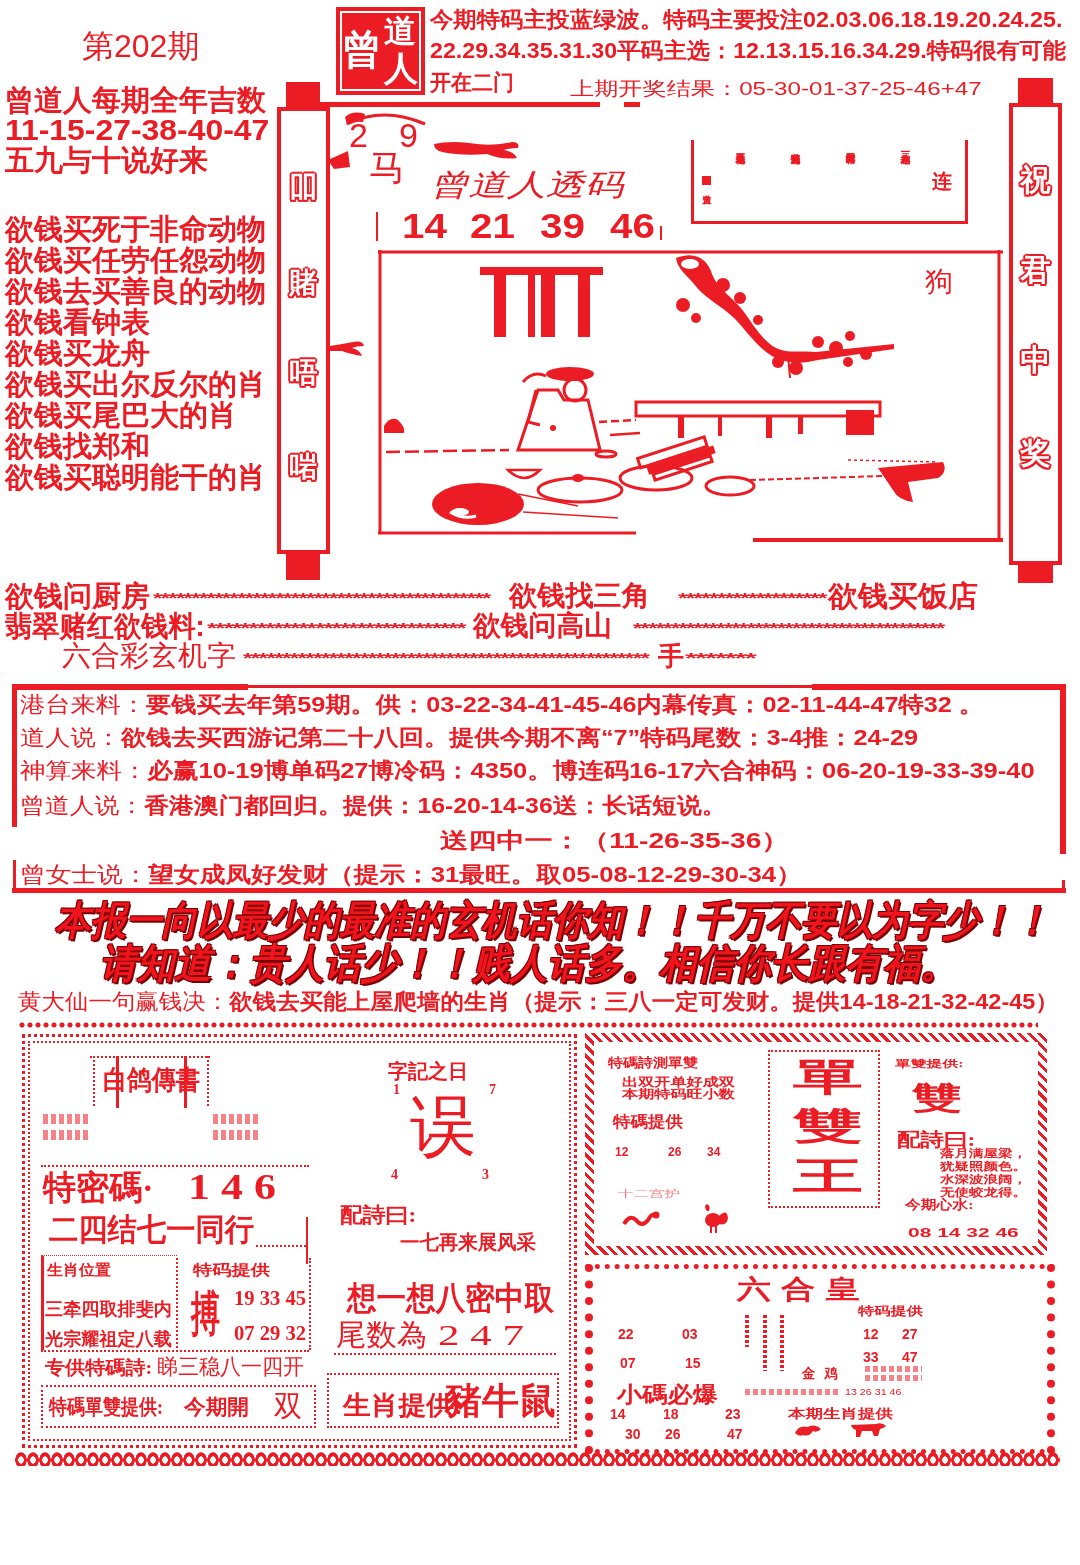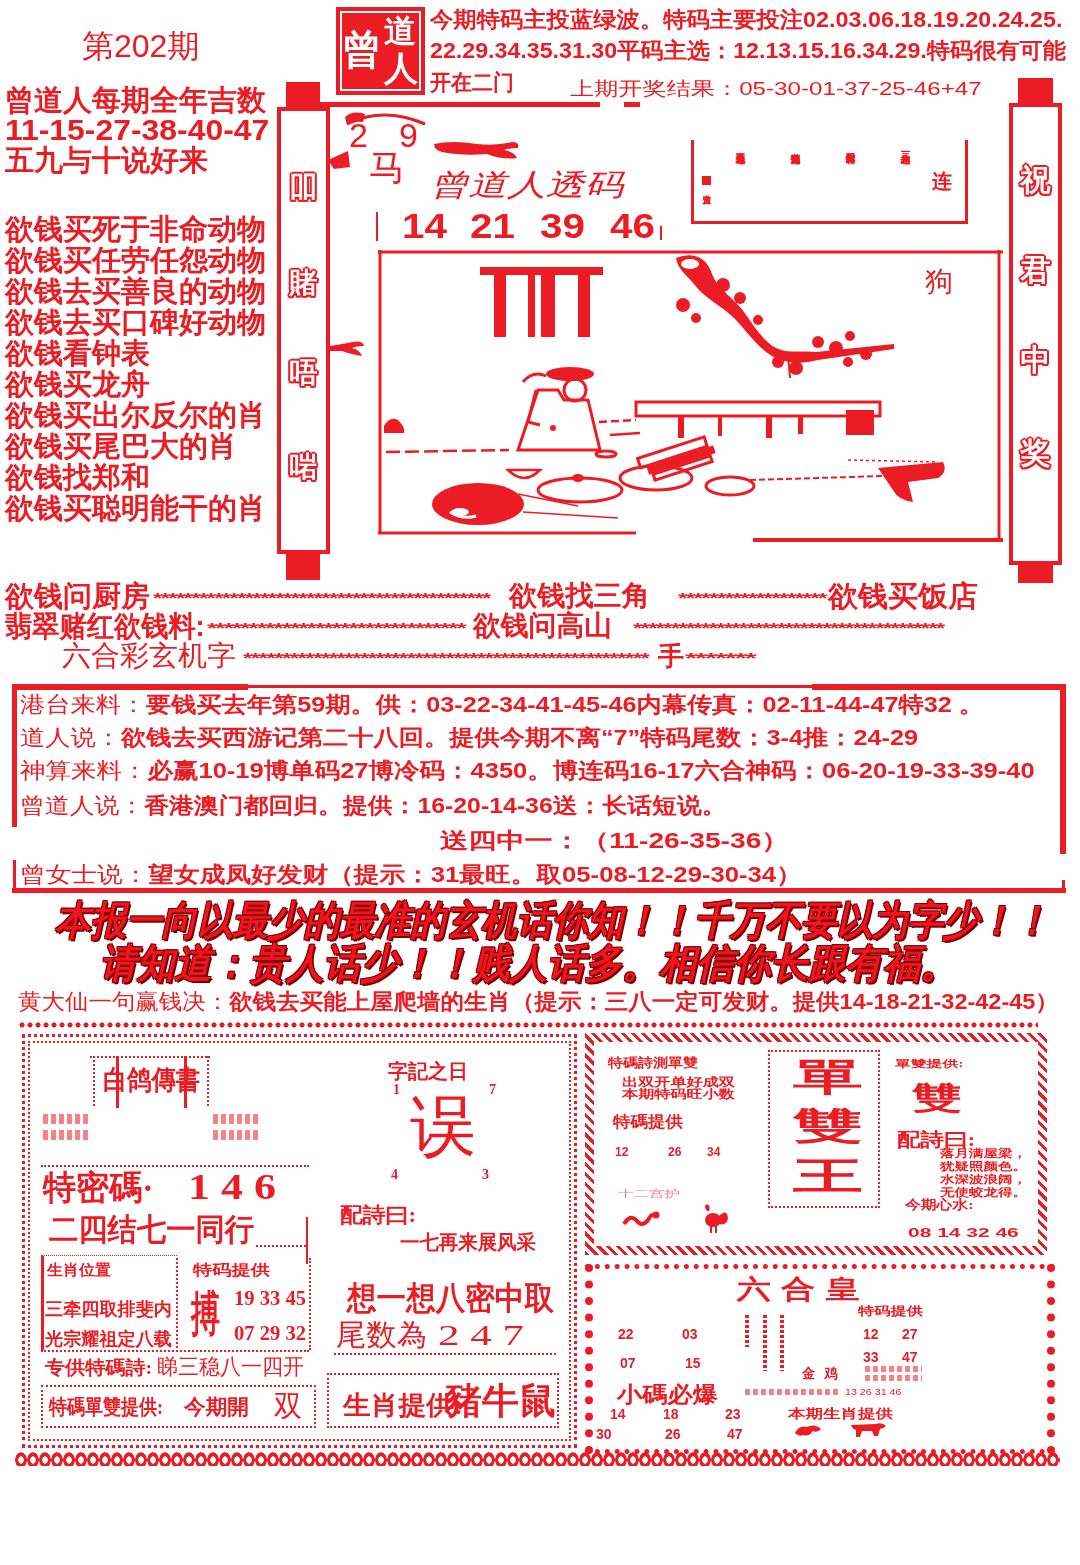--- a/index.html
+++ b/index.html
@@ -50,21 +50,20 @@
 
 <div class="a b" style="left:5px;top:85px;font-size:29px;line-height:30px">
   <div>曾道人每期全年吉数</div>
   <div class="fit" style="width:264px"><span class="fi" style="transform: scaleX(1.1);">11-15-27-38-40-47</span></div>
   <div>五九与十说好来</div>
 </div>
 <div class="a b" style="left:5px;top:214px;font-size:29px;line-height:31px">
   <div>欲钱买死于非命动物</div>
   <div>欲钱买任劳任怨动物</div>
   <div>欲钱去买善良的动物</div>
-  <div>欲钱去买口碑好动物</div>
   <div>欲钱看钟表</div>
   <div>欲钱买龙舟</div>
   <div>欲钱买出尔反尔的肖</div>
   <div>欲钱买尾巴大的肖</div>
   <div>欲钱找郑和</div>
   <div>欲钱买聪明能干的肖</div>
 </div>
 
 <div class="bar" style="left:286px;top:82px;width:34px;height:27px"></div>
 <div class="a" style="left:277px;top:107px;width:53px;height:447px;border:4px solid var(--red)"></div>
@@ -351,21 +350,21 @@
 <span class="a b" style="left:902px;top:1350px;font-size:14px">47</span>
 <div class="a fit serif b" style="left:802px;top:1367px;width:45px;font-size:14px;letter-spacing:10px"><span class="fi" style="transform: scaleX(0.938);">金鸡</span></div>
 <div class="a scribble" style="left:865px;top:1366px;width:57px;height:6px"></div>
 <div class="a scribble" style="left:865px;top:1375px;width:57px;height:6px"></div>
 <div class="a fit serif b" style="left:617px;top:1384px;width:101px;font-size:22px"><span class="fi" style="transform: scaleX(1.148);">小碼必爆</span></div>
 <div class="a scribble" style="left:745px;top:1389px;width:96px;height:6px"></div>
 <div class="a fit" style="left:845px;top:1388px;width:57px;font-size:9px"><span class="fi" style="transform: scaleX(1.188);">13 26 31 46</span></div>
 <span class="a b" style="left:610px;top:1407px;font-size:14px">14</span>
 <span class="a b" style="left:663px;top:1407px;font-size:14px">18</span>
 <span class="a b" style="left:725px;top:1407px;font-size:14px">23</span>
-<span class="a b" style="left:596px;top:1427px;font-size:14px">30</span>
+<span class="a b" style="left:625px;top:1427px;font-size:14px">30</span>
 <span class="a b" style="left:665px;top:1427px;font-size:14px">26</span>
 <span class="a b" style="left:727px;top:1427px;font-size:14px">47</span>
 <div class="a fit serif b" style="left:788px;top:1407px;width:105px;font-size:13px"><span class="fi" style="transform: scaleX(1.346);">本期生肖提供</span></div>
 <span class="a icon" style="left:793px;top:1421px">
   <svg width="30" height="18" viewBox="0 0 30 18" fill="#ec1c24">
       <path d="M2,12 Q6,4 14,6 Q22,2 28,8 Q24,12 20,10 Q16,16 10,14 Q6,16 2,12Z"></path>
     </svg>
 </span>
 <span class="a icon" style="left:850px;top:1421px">
   <svg width="37" height="18" viewBox="0 0 37 18" fill="#ec1c24">

